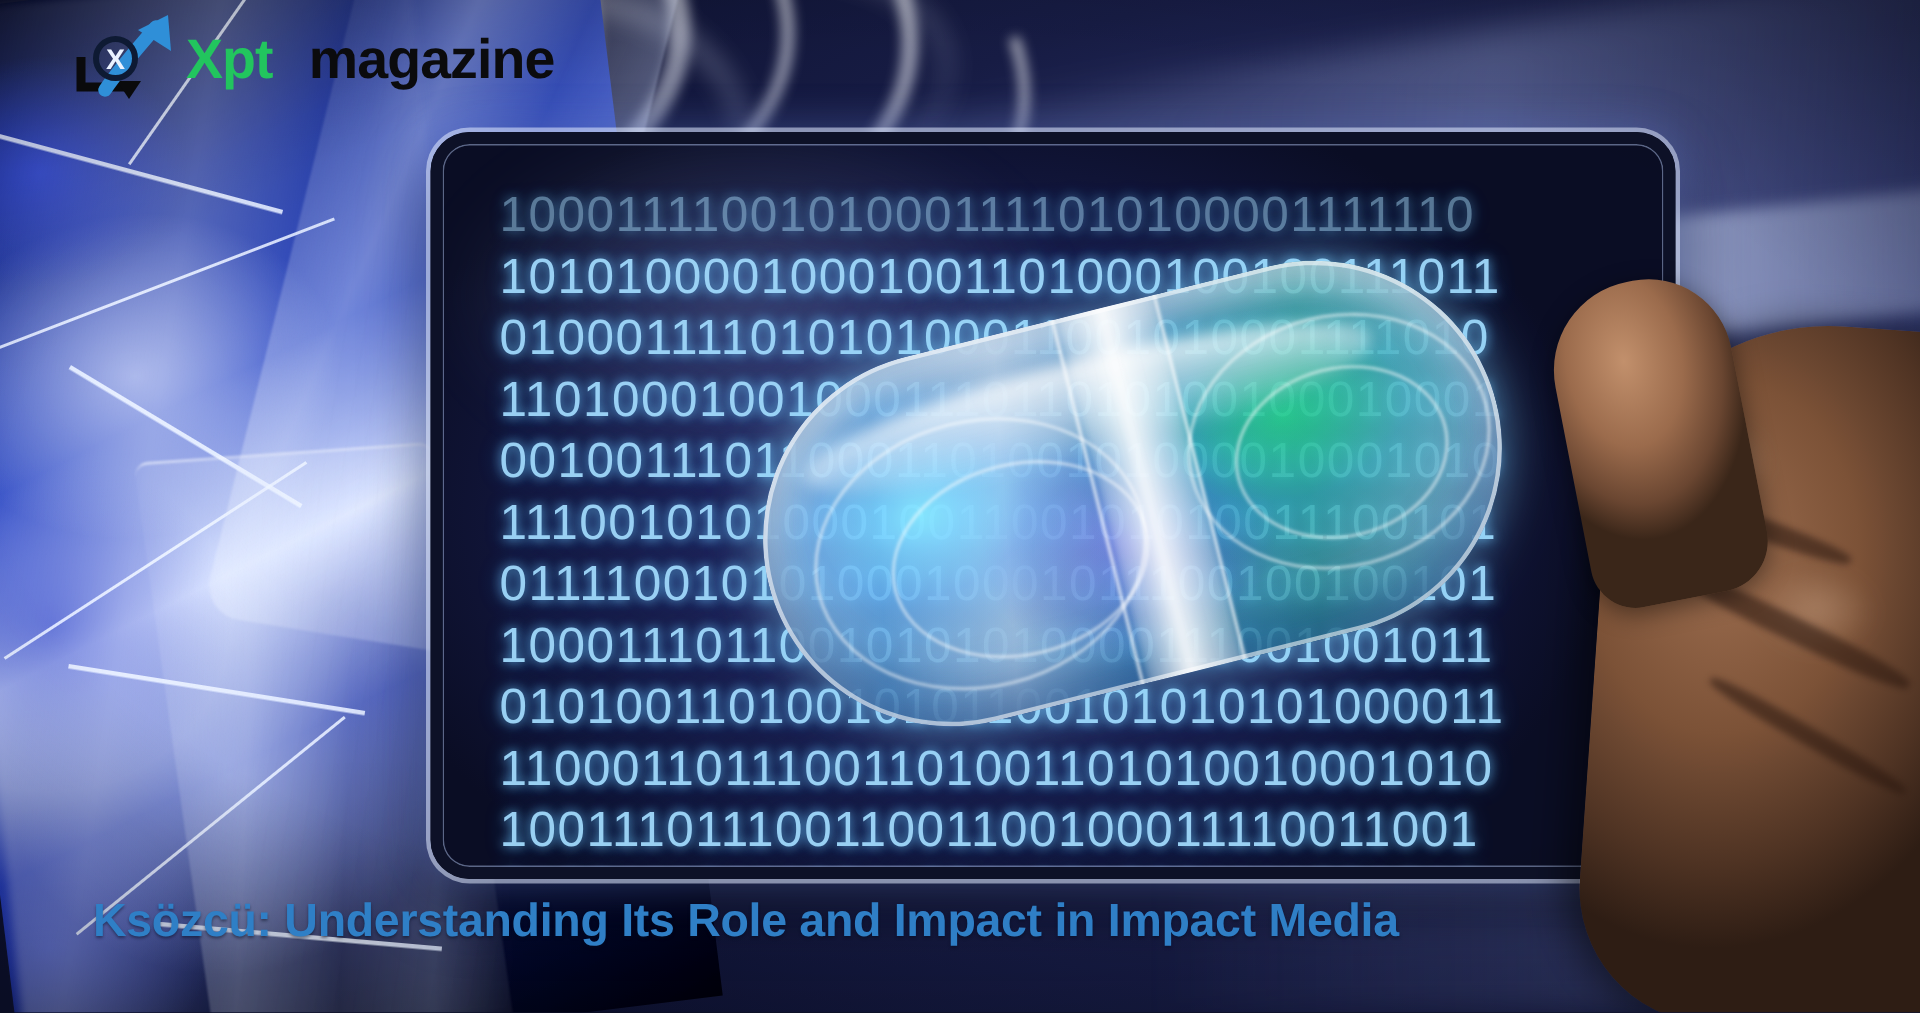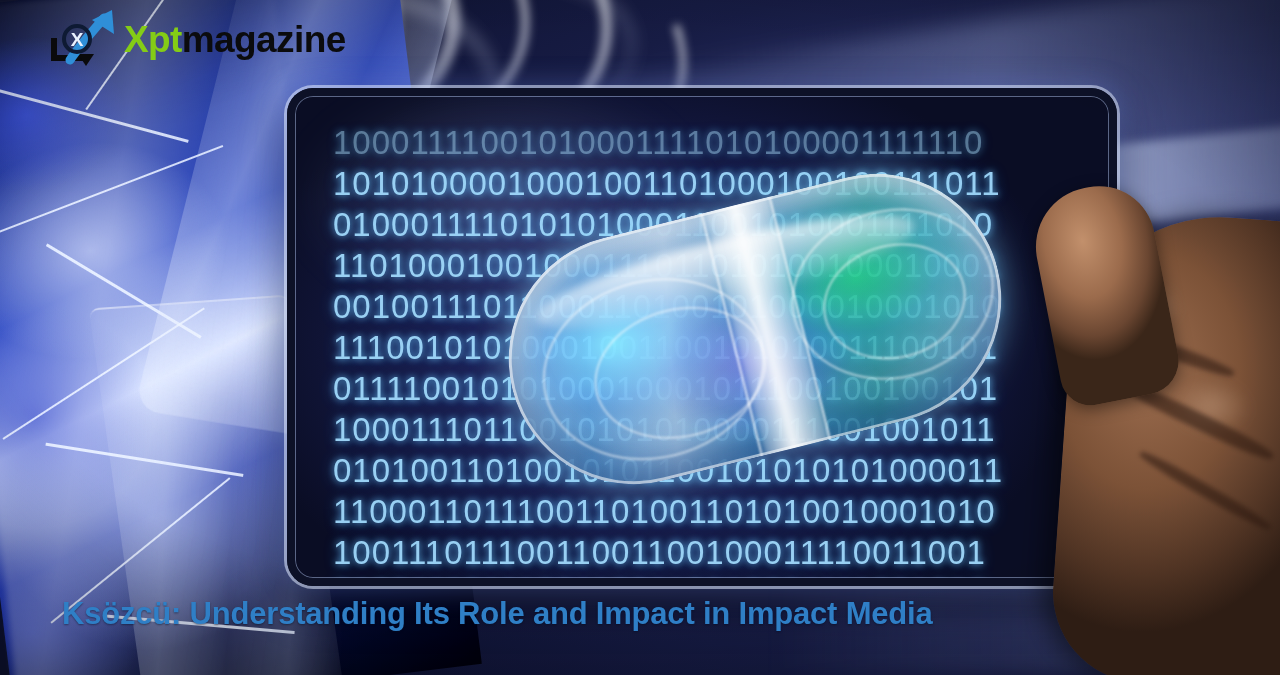--- a/index.html
+++ b/index.html
@@ -189,22 +189,22 @@
   
   .logo{
     position:absolute;left:46px;top:8px;height:62px;display:flex;align-items:center;z-index:20;
   }
   .logo-mark{position:relative;width:74px;height:62px;}
   .logo-mark svg{position:absolute;left:0;top:0;}
   .logo-text{
     font-size:37px;font-weight:700;letter-spacing:-.6px;line-height:1;
     margin-left:4px;white-space:nowrap;
   }
-  .logo-text .xpt{color:#84cc16;}
-  .logo-text .mag{color:#0b0b0d;}
+  .logo-text .xpt{color:#22c55e;}
+  .logo-text .mag{color:#0b0b0d;margin-left:24px;}
 
   
   .headline{
     position:absolute;left:62px;bottom:22px;right:40px;z-index:20;
     font-size:31px;font-weight:700;letter-spacing:-.2px;
     color:#2f7fc6;
     text-shadow:0 1px 2px rgba(5,10,30,.45);
     white-space:nowrap;
   }
 </style>

